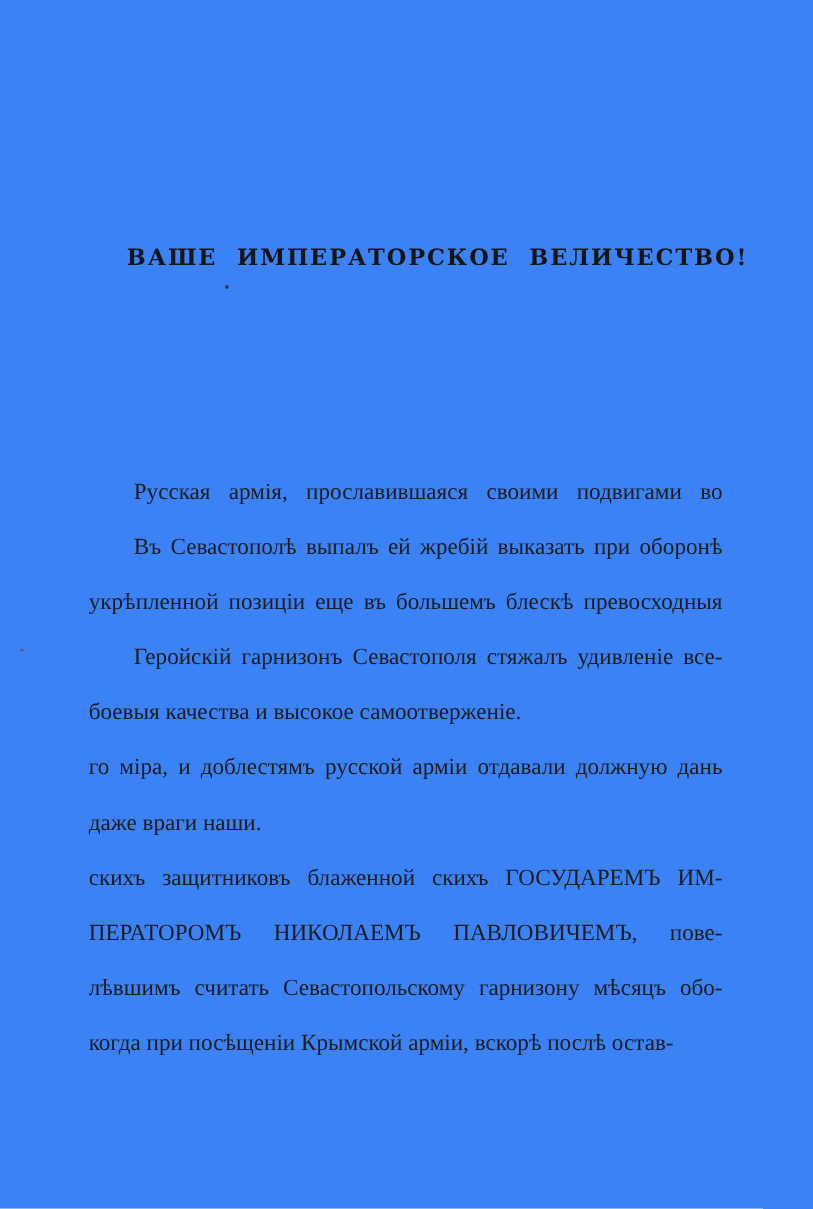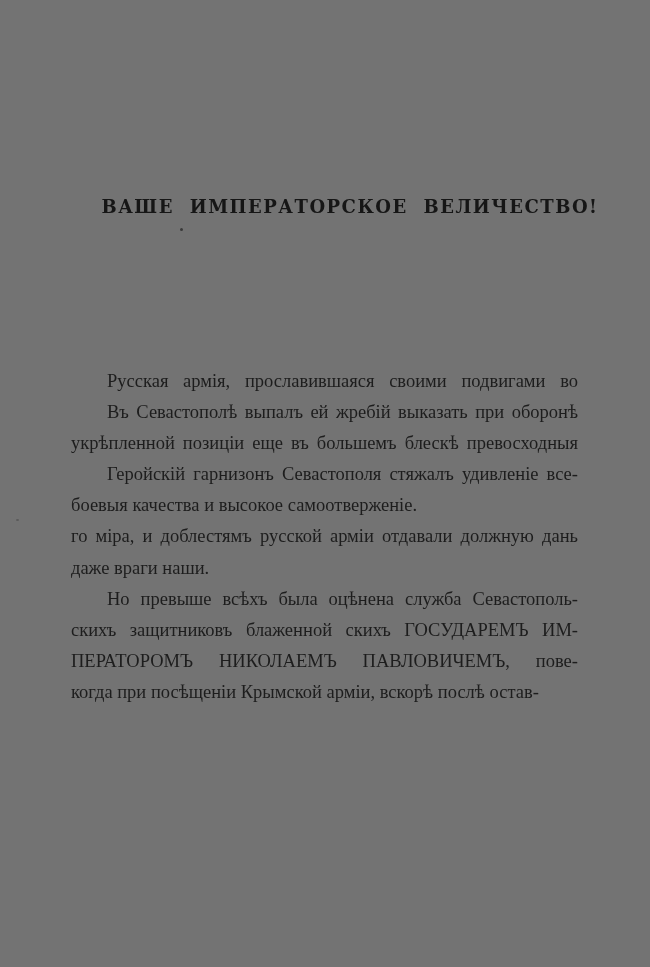--- a/index.html
+++ b/index.html
@@ -4,21 +4,21 @@
 <style>
   html, body {
     margin: 0;
     padding: 0;
     background: #ffffff;
   }
   .page {
     position: relative;
     width: 650px;
     height: 967px;
-    background: #737373;
+    background: #3b82f6;
     overflow: hidden;
     font-family: "Liberation Serif", serif;
   }
   .title {
     position: absolute;
     top: 196px;
     left: 50px;
     width: 600px;
     margin: 0;
     text-align: center;
@@ -37,20 +37,21 @@
     width: 507px;
     font-family: "Liberation Serif", serif;
     font-size: 18.5px;
     line-height: 31.1px;
     color: #1d1d1d;
   }
   .text-line {
     text-align: justify;
     text-align-last: justify;
     white-space: nowrap;
+    margin-top: 13px;
   }
   .text-line.indent {
     text-indent: 36px;
   }
   .text-line.last {
     text-align-last: left;
     white-space: normal;
   }
   .sc {
     font-size: 0.76em;
@@ -83,18 +84,18 @@
   <div class="speck title-dot"></div>
   <div class="speck margin-dot"></div>
   <div class="body-text" id="body-text">
       <div class="text-line indent"><span>Русская армія, прославившаяся своими подвигами во</span></div>
       <div class="text-line indent"><span>Въ Севастополѣ выпалъ ей жребій выказать при оборонѣ</span></div>
       <div class="text-line"><span>укрѣпленной позиціи еще въ большемъ блескѣ превосходныя</span></div>
       <div class="text-line indent"><span>Геройскій гарнизонъ Севастополя стяжалъ удивленіе все-</span></div>
       <div class="text-line last"><span>боевыя качества и высокое самоотверженіе.</span></div>
       <div class="text-line"><span>го міра, и доблестямъ русской арміи отдавали должную дань</span></div>
       <div class="text-line last"><span>даже враги наши.</span></div>
-      <div class="text-line indent"><span>Но превыше всѣхъ была оцѣнена служба Севастополь-</span></div>
       <div class="text-line"><span>скихъ защитниковъ блаженной скихъ ГОСУДАРЕМЪ ИМ-</span></div>
       <div class="text-line"><span>ПЕРАТОРОМЪ НИКОЛАЕМЪ ПАВЛОВИЧЕМЪ, пове-</span></div>
+      <div class="text-line"><span>лѣвшимъ считать Севастопольскому гарнизону мѣсяцъ обо-</span></div>
       <div class="text-line last"><span>когда при посѣщеніи Крымской арміи, вскорѣ послѣ остав-</span></div>
     </div>
 </div>
 
 </body></html>

